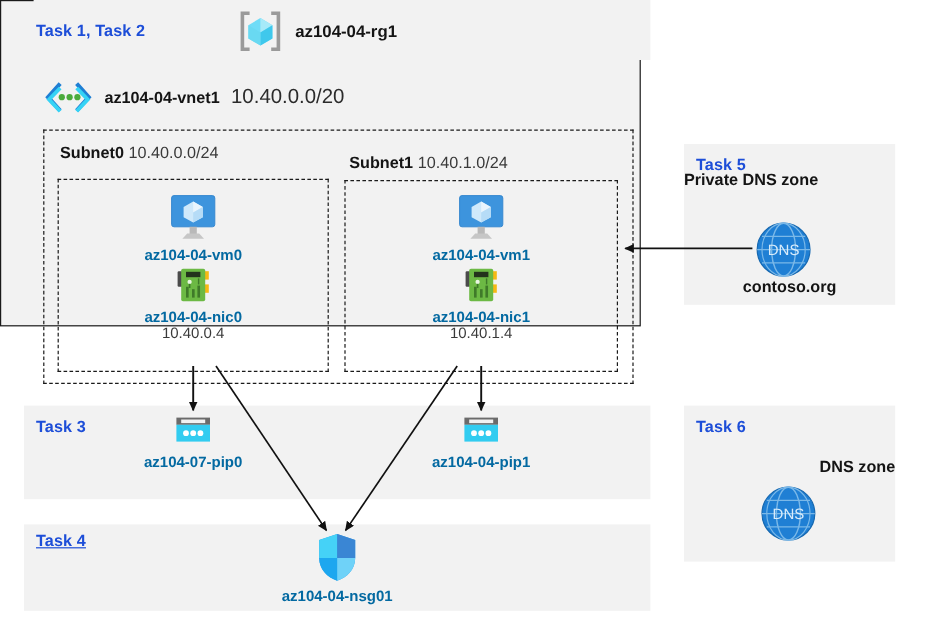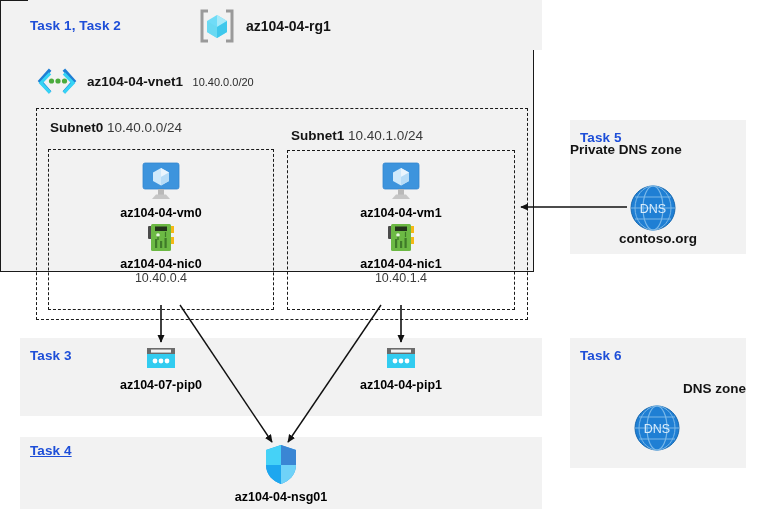--- a/index.html
+++ b/index.html
@@ -23,25 +23,25 @@
   
   .subnets-wrap{position:absolute;left:36px;top:108px;width:492px;height:212px;
                 border:1.6px dashed #1a1a1a;box-sizing:border-box;}
   .subnet-inner{position:absolute;border:1.6px dashed #1a1a1a;box-sizing:border-box;}
   .subnet0-inner{left:48px;top:149px;width:226px;height:161px;}
   .subnet1-inner{left:287px;top:150px;width:228px;height:160px;}
 
   
   .task-label{color:#1d4ed8;font-weight:bold;font-size:13.5px;letter-spacing:.1px;}
   .name-bold{color:#141414;font-weight:bold;font-size:13.5px;}
-  .name-reg{color:#2b2b2b;font-weight:normal;font-size:11px;}
+  .name-reg{color:#2b2b2b;font-weight:normal;font-size:17px;}
   .subnet-label{font-size:13.5px;}
   .subnet-label b{color:#141414;font-weight:bold;}
   .subnet-label span{color:#3a3a3a;font-weight:normal;}
-  .res-name{color:#000000;font-weight:bold;font-size:12.5px;text-align:center;
+  .res-name{color:#0369a1;font-weight:bold;font-size:12.5px;text-align:center;
             white-space:nowrap;}
   .res-ip{color:#3a3a3a;font-weight:normal;font-size:12.5px;text-align:center;
           white-space:nowrap;}
   .hdr-title{color:#141414;font-weight:bold;font-size:14px;white-space:nowrap;}
   .zone-title{color:#141414;font-weight:bold;font-size:13.5px;white-space:nowrap;}
 
   .row{display:flex;align-items:center;}
   .centercol{display:flex;flex-direction:column;align-items:center;}
   svg{display:block;overflow:visible;}
   .edges{position:absolute;left:0;top:0;width:776px;height:517px;pointer-events:none;}

